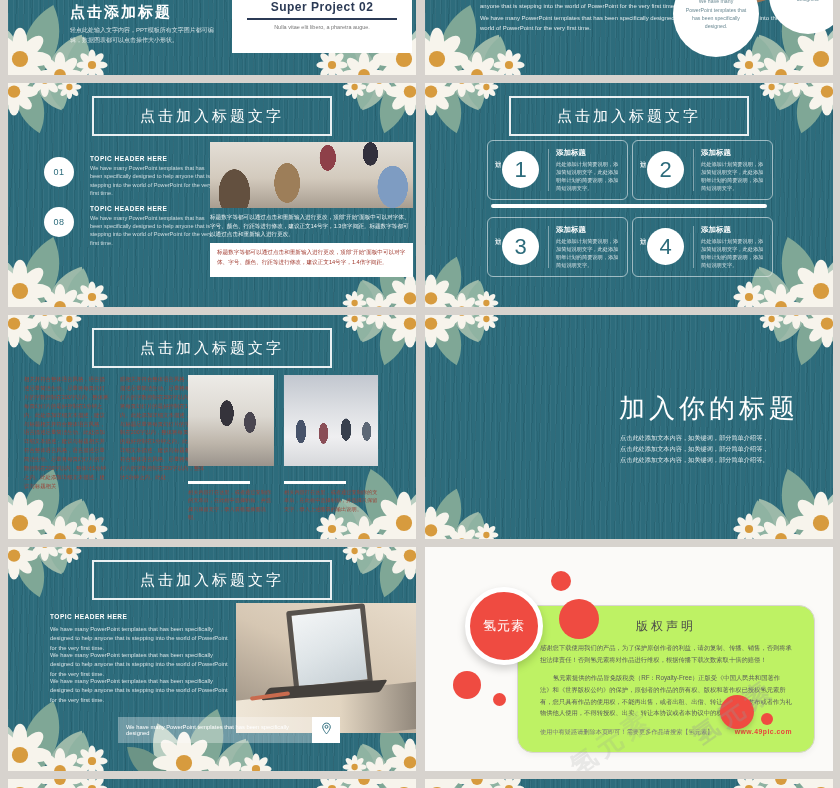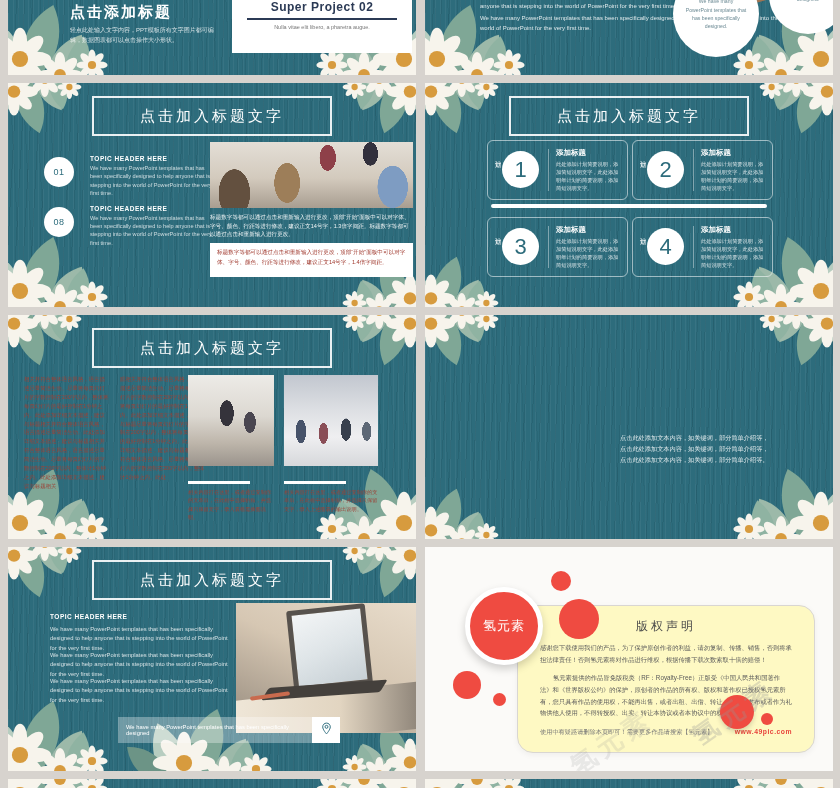--- a/index.html
+++ b/index.html
@@ -119,21 +119,21 @@
       transform:rotate(-4deg) skewX(-35deg);}
   .desk-top{position:absolute;left:-6%;bottom:-4%;width:116%;height:36%;transform:rotate(-6deg);
       background:linear-gradient(95deg,#f0e8da 0%,#e2d5c1 55%,#7d746a 100%);}
   .pencil{position:absolute;left:8%;bottom:27%;width:22%;height:3.2%;background:#c96b4e;border-radius:2px;transform:rotate(-8deg);}
   .s4l-bar{position:absolute;left:110px;top:170px;width:194px;height:26px;background:rgba(255,255,255,.32);
            box-sizing:border-box;display:flex;align-items:center;padding:0 8px;font-size:5.8px;color:#fff;z-index:2;}
   .s4l-pin{position:absolute;left:304px;top:170px;width:28px;height:26px;background:#fff;z-index:2;
            display:flex;align-items:center;justify-content:center;}
 
   
-  .cr-box{position:absolute;left:92px;top:58px;width:298px;height:148px;box-sizing:border-box;background:#fef9c3;
+  .cr-box{position:absolute;left:92px;top:58px;width:298px;height:148px;box-sizing:border-box;background:#bef264;
           border:1.5px solid #d9d6d2;border-radius:16px;padding:12px 22px 7px;z-index:2;
           box-shadow:0 2px 6px rgba(0,0,0,.05);}
   .cr-title{text-align:center;font-size:12px;color:#4a4a4a;letter-spacing:3px;margin-bottom:7px;}
   .cr-p{font-size:6.3px;color:#5a5a5a;line-height:1.85;}
   .cr-p + .cr-p{margin-top:7px;text-indent:13px;}
   .cr-foot{display:flex;align-items:baseline;justify-content:space-between;margin-top:9px;font-size:6.2px;color:#777;}
   .cr-link{color:#e8453c;font-weight:bold;font-size:6.8px;letter-spacing:.5px;}
   .rdot{position:absolute;border-radius:50%;background:#ef4b41;z-index:3;}
   .brand-big{position:absolute;left:40px;top:40px;width:78px;height:78px;border-radius:50%;background:#ef4b41;
              border:5px solid #fff;box-shadow:0 4px 8px rgba(0,0,0,.18);color:#fff;font-size:13px;letter-spacing:1px;
@@ -1032,20 +1032,21 @@
             <ellipse cx="0" cy="-8.7" rx="3.6" ry="6.9" fill="#f7f4ec" transform="rotate(45)"></ellipse>
             <ellipse cx="0" cy="-8.7" rx="3.6" ry="6.9" fill="#f7f4ec" transform="rotate(90)"></ellipse>
             <ellipse cx="0" cy="-8.7" rx="3.6" ry="6.9" fill="#f7f4ec" transform="rotate(135)"></ellipse>
             <ellipse cx="0" cy="-8.7" rx="3.6" ry="6.9" fill="#f7f4ec" transform="rotate(180)"></ellipse>
             <ellipse cx="0" cy="-8.7" rx="3.6" ry="6.9" fill="#f7f4ec" transform="rotate(225)"></ellipse>
             <ellipse cx="0" cy="-8.7" rx="3.6" ry="6.9" fill="#f7f4ec" transform="rotate(270)"></ellipse>
             <ellipse cx="0" cy="-8.7" rx="3.6" ry="6.9" fill="#f7f4ec" transform="rotate(315)"></ellipse>
             <circle r="4.1" fill="#d79b3e"></circle>
           </g>
         </svg></div>
+    <div class="four-title">加入你的标题</div>
     <div class="four-lines">
       <div>点击此处添加文本内容，如关键词，部分简单介绍等，</div>
       <div>点击此处添加文本内容，如关键词，部分简单介绍等，</div>
       <div>点击此处添加文本内容，如关键词，部分简单介绍等。</div>
     </div>
   </section>
 
   <section class="slide teal" id="s4l">
     <div class="cluster tl sm"><svg viewBox="0 0 130 130" xmlns="http://www.w3.org/2000/svg">
           <path d="M0 0 C 23.0 -24.6, 21.3 -59.0, 0 -82 C -21.3 -59.0, -23.0 -24.6, 0 0 Z" fill="#7fa796" transform="translate(34 122) rotate(18)"></path>

